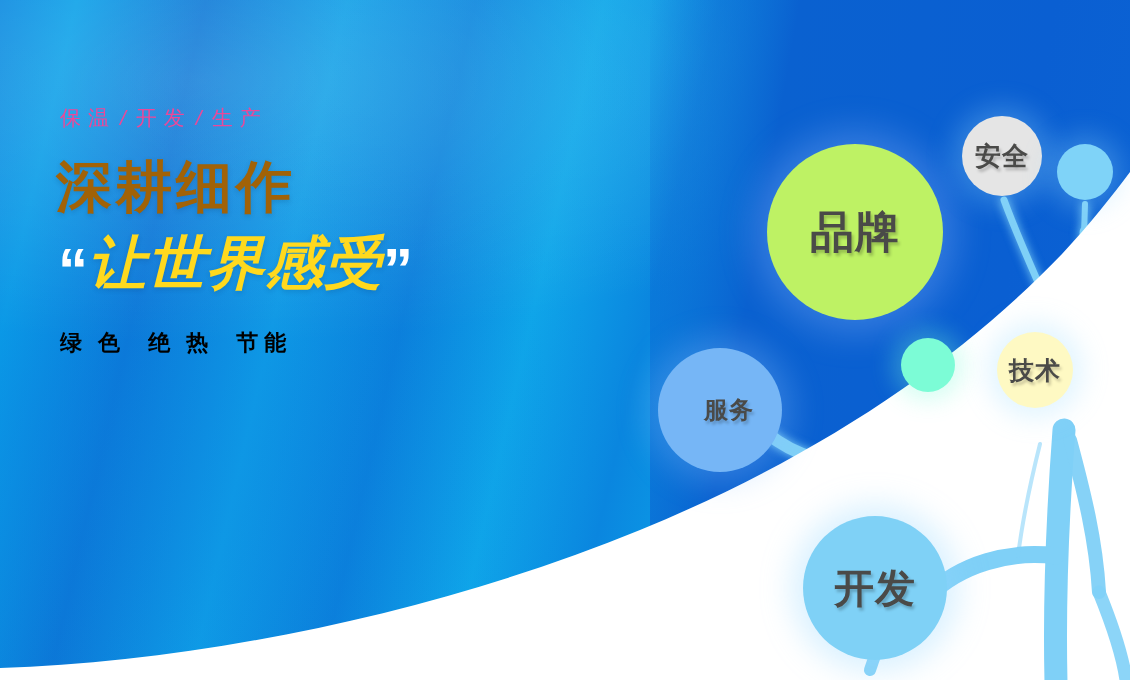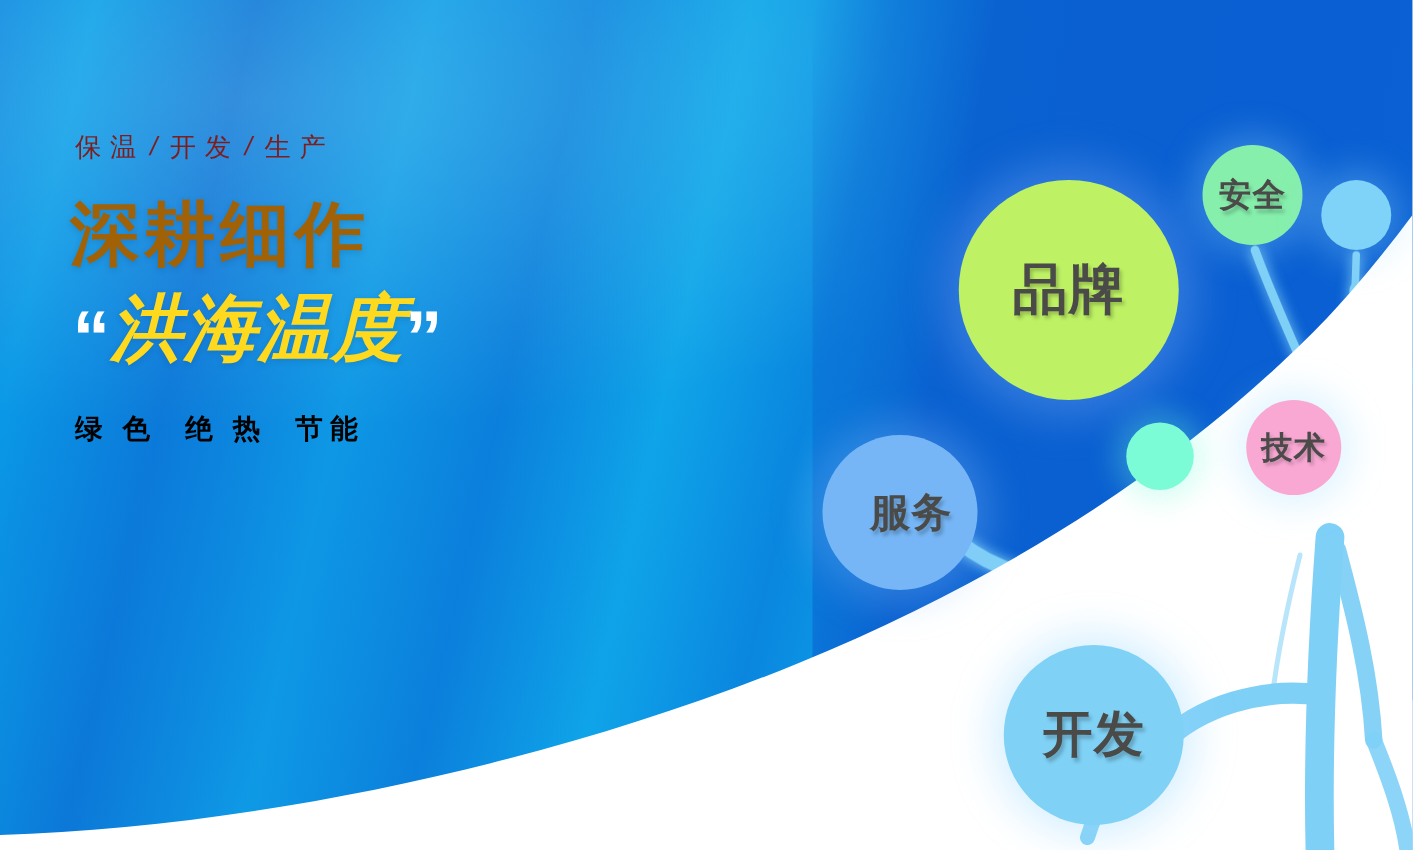--- a/index.html
+++ b/index.html
@@ -61,39 +61,39 @@
     color:#4a4a48;
     font-weight:700;
     letter-spacing:1px;
     text-shadow:2px 3px 3px rgba(0,0,0,.22);
     line-height:1;
     white-space:nowrap;
   }
   #b-pinpai{left:767px;top:144px;width:176px;height:176px;background:#bef264;
             box-shadow:0 0 34px 14px rgba(150,185,255,.30);}
   #b-pinpai span{font-size:44px;}
-  #b-anquan{left:962px;top:116px;width:80px;height:80px;background:#86efac;}
+  #b-anquan{left:962px;top:116px;width:80px;height:80px;background:#e5e5e5;}
   #b-anquan span{font-size:26px;}
   #b-plain{left:1057px;top:144px;width:56px;height:56px;background:#7fd3f8;}
-  #b-jishu{left:997px;top:320px;width:76px;height:76px;background:#f9a8d4;}
+  #b-jishu{left:997px;top:332px;width:76px;height:76px;background:#fef9c3;}
   #b-jishu span{font-size:25px;}
   #b-mint{left:901px;top:338px;width:54px;height:54px;background:#7cfcd6;
           box-shadow:0 0 22px 9px rgba(124,252,214,.30);}
   #b-fuwu{left:658px;top:348px;width:124px;height:124px;background:#76b6f6;
           box-shadow:0 0 30px 12px rgba(140,195,255,.28);}
-  #b-fuwu span{font-size:32px;margin-left:18px;}
+  #b-fuwu span{font-size:24px;margin-left:18px;}
   #b-kaifa{left:803px;top:516px;width:144px;height:144px;background:#7fd1f6;
            box-shadow:0 0 30px 12px rgba(150,215,255,.35);}
   #b-kaifa span{font-size:40px;}
 
   
   .copy{position:absolute;left:56px;top:104px;width:740px;}
 
   .eyebrow{
-    color:#7f1d1d;
+    color:#ec4899;
     font-size:21px;
     letter-spacing:7px;
     font-weight:400;
     display:flex;align-items:center;
     margin:0 0 26px 4px;
   }
   .eyebrow .sep{
     font-style:italic;
     font-weight:400;
     padding:0 10px 0 4px;
@@ -230,21 +230,21 @@
       <span class="sep">/</span>
       <span>开发</span>
       <span class="sep">/</span>
       <span>生产</span>
     </div>
 
     <h1 class="headline1">深耕细作</h1>
 
     <h2 class="headline2">
       <span class="q q-open">“</span>
-      <span class="h-yellow">洪海温度</span>
+      <span class="h-yellow">让世界感受</span>
       <span class="q q-close">”</span>
     </h2>
 
     <div class="subline">
       <span class="gap">绿色</span>
       <span class="gap">绝热</span>
       <span>节能</span>
     </div>
 
   </div>

